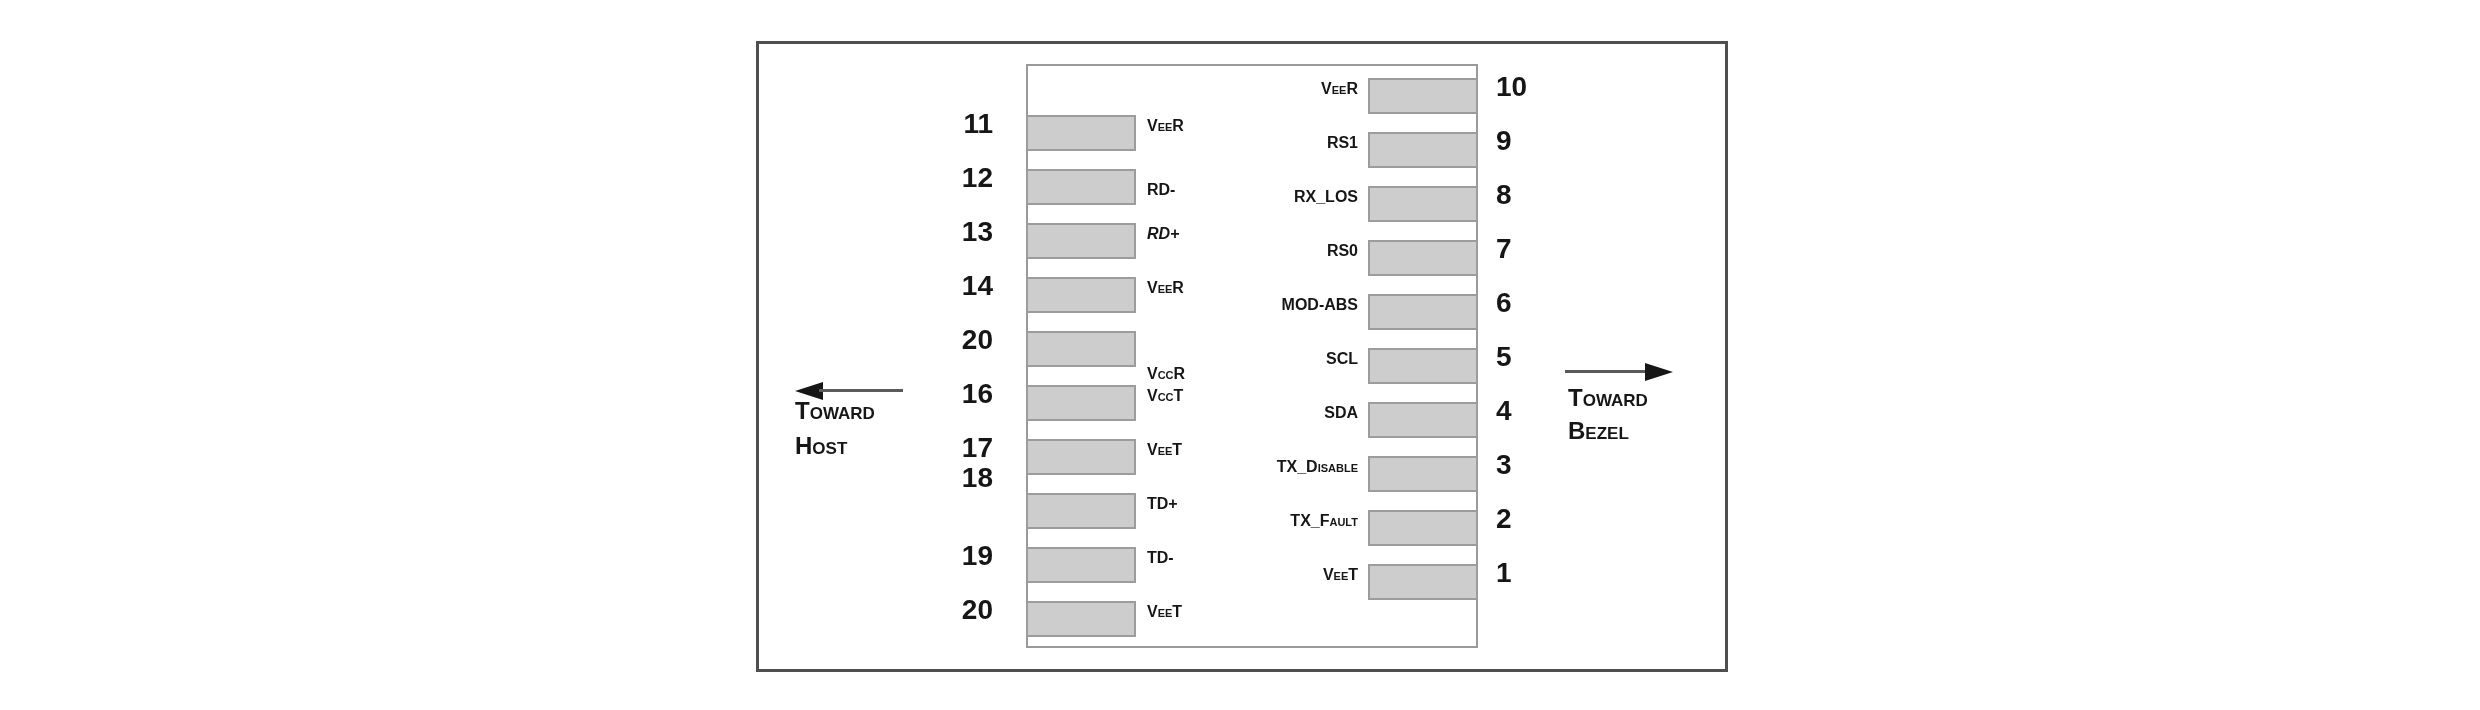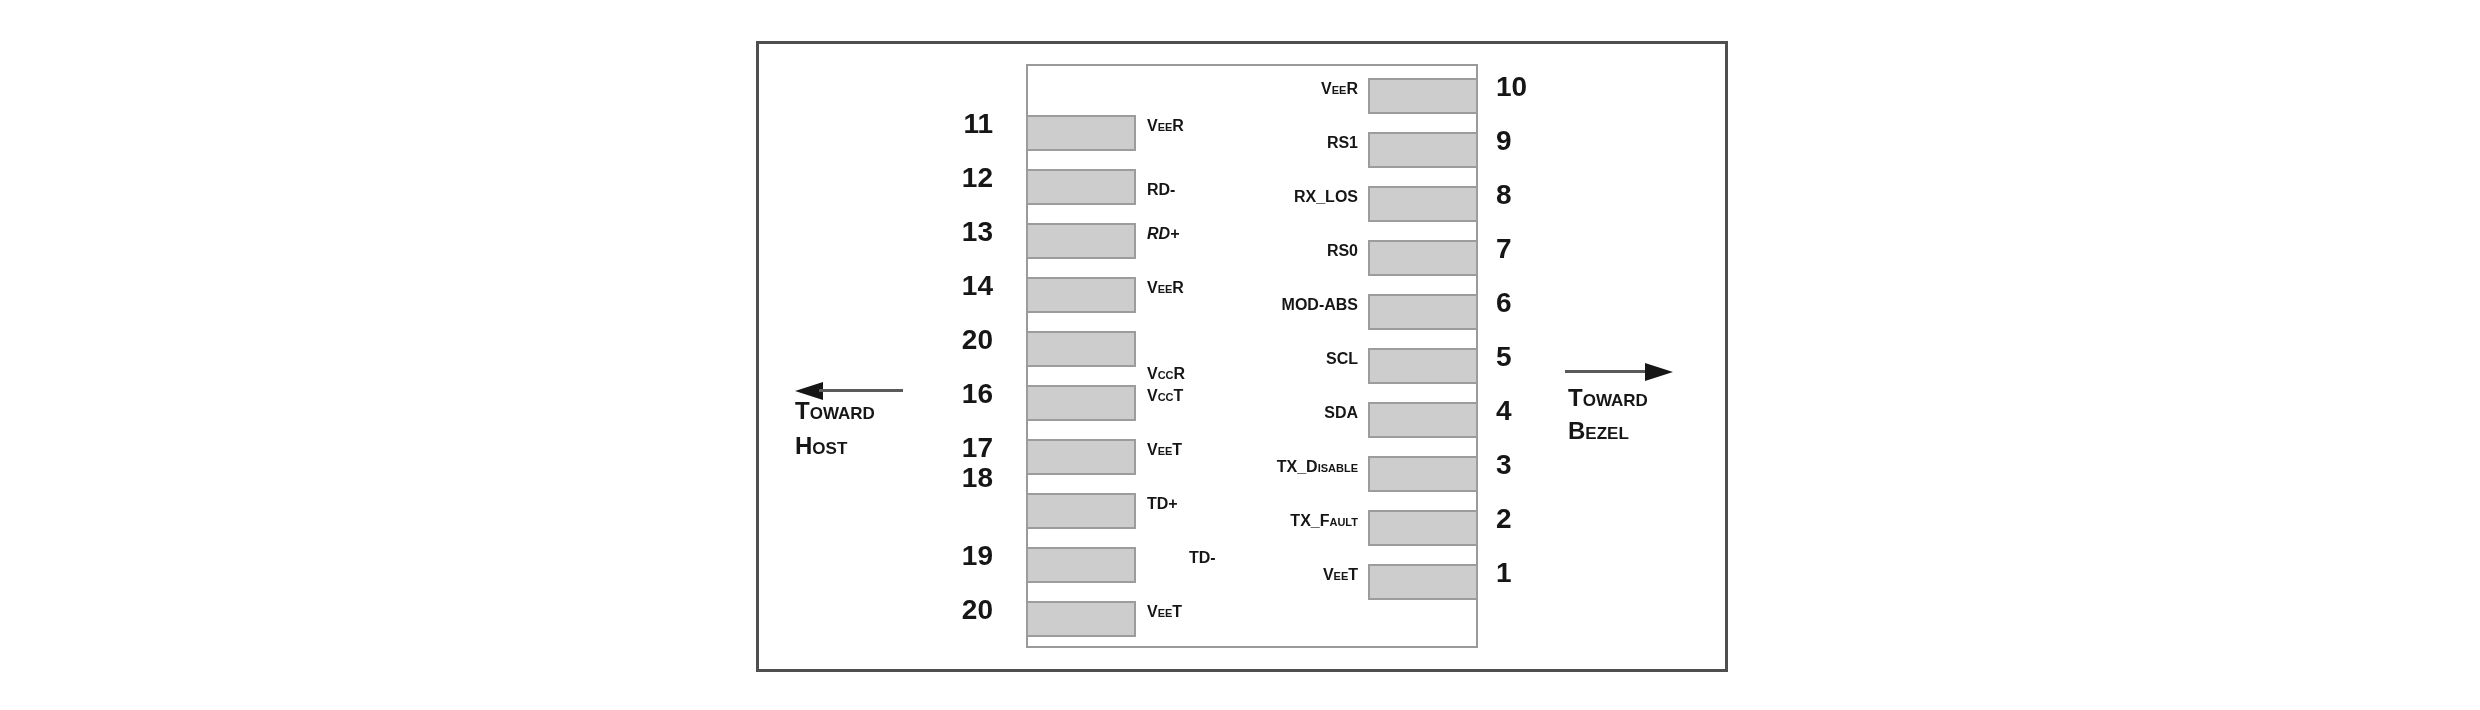--- a/index.html
+++ b/index.html
@@ -75,21 +75,21 @@
       <div class="pin-block" style="left: 1026px; top: 385px;"></div>
       <div class="pin-label lab-left" style="top: 378px;">VccT</div>
       <div class="pin-number num-left" style="top: 430px;">17</div>
       <div class="pin-block" style="left: 1026px; top: 439px;"></div>
       <div class="pin-label lab-left" style="top: 432px;">VeeT</div>
       <div class="pin-number num-left" style="top: 460px;">18</div>
       <div class="pin-block" style="left: 1026px; top: 493px;"></div>
       <div class="pin-label lab-left" style="top: 486px;">TD+</div>
       <div class="pin-number num-left" style="top: 538px;">19</div>
       <div class="pin-block" style="left: 1026px; top: 547px;"></div>
-      <div class="pin-label lab-left" style="top: 540px; margin-left: 42px;">TD-</div>
+      <div class="pin-label lab-left" style="top: 540px;">TD-</div>
       <div class="pin-number num-left" style="top: 592px;">20</div>
       <div class="pin-block" style="left: 1026px; top: 601px;"></div>
       <div class="pin-label lab-left" style="top: 594px;">VeeT</div>
     </div>
   <div id="pins-right">
       <div class="pin-label lab-right" style="top: 71px;">VeeR</div>
       <div class="pin-block" style="left: 1368px; top: 78px;"></div>
       <div class="pin-number num-right" style="top: 69px;">10</div>
       <div class="pin-label lab-right" style="top: 125px;">RS1</div>
       <div class="pin-block" style="left: 1368px; top: 132px;"></div>

